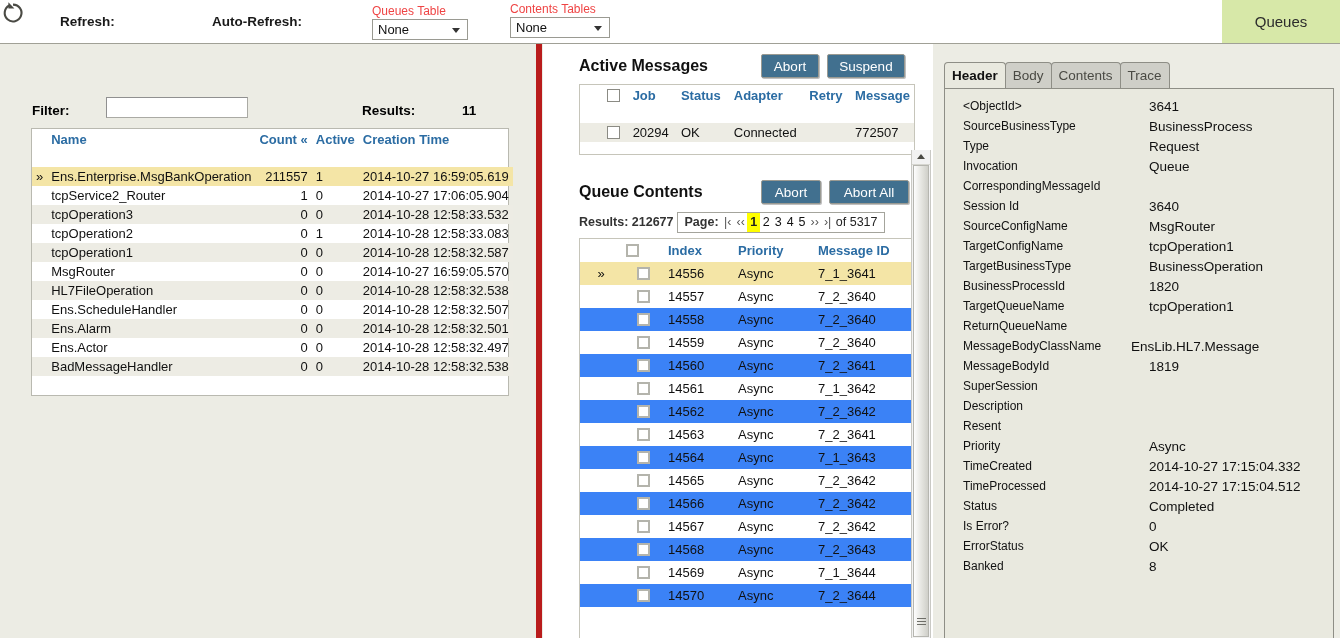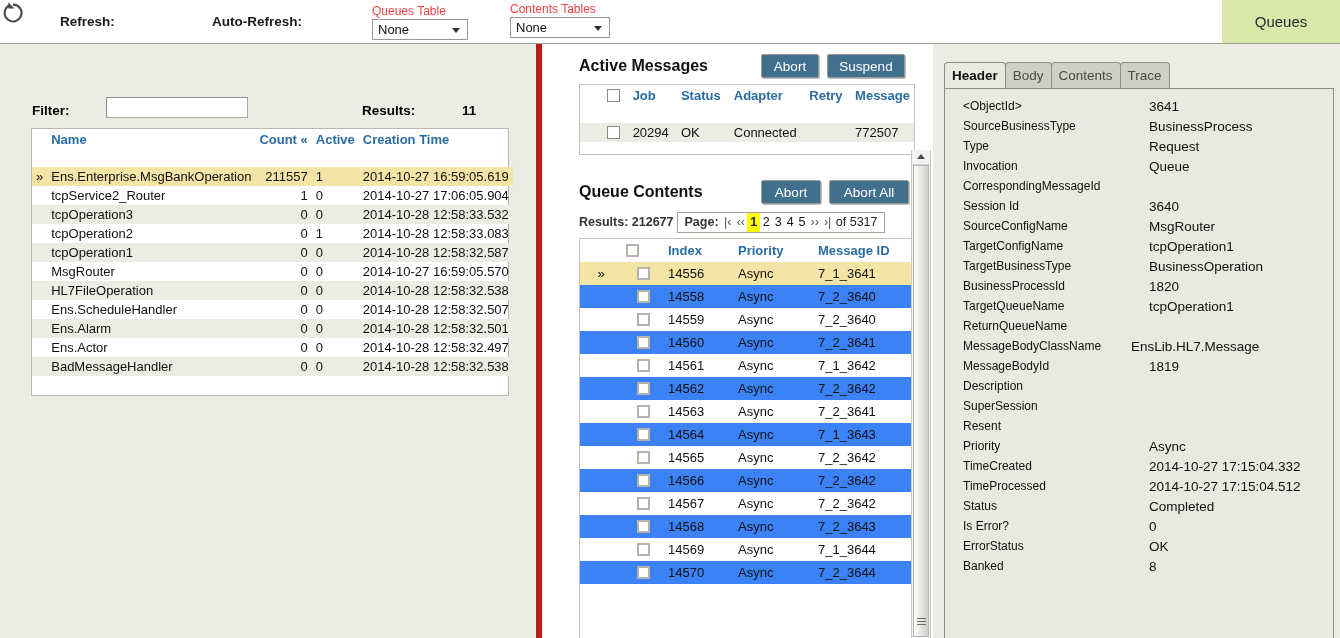--- a/index.html
+++ b/index.html
@@ -404,20 +404,27 @@
         </tr>
       </thead>
       <tbody id="qc-tbody">
           <tr class="qc-sel">
             <td class="qccol-caret">»</td>
             <td class="qccol-cb"><span class="cb grey"></span></td>
             <td class="qccol-idx">14556</td>
             <td class="qccol-pri">Async</td>
             <td>7_1_3641</td>
           </tr>
+          <tr class="">
+            <td class="qccol-caret"></td>
+            <td class="qccol-cb"><span class="cb grey"></span></td>
+            <td class="qccol-idx">14557</td>
+            <td class="qccol-pri">Async</td>
+            <td>7_2_3640</td>
+          </tr>
           <tr class="qc-alt">
             <td class="qccol-caret"></td>
             <td class="qccol-cb"><span class="cb grey"></span></td>
             <td class="qccol-idx">14558</td>
             <td class="qccol-pri">Async</td>
             <td>7_2_3640</td>
           </tr>
           <tr class="">
             <td class="qccol-caret"></td>
             <td class="qccol-cb"><span class="cb grey"></span></td>
@@ -572,28 +579,28 @@
         </div>
         <div class="drow">
           <span class="dkey">MessageBodyClassName</span>
           <span class="dval tight">EnsLib.HL7.Message</span>
         </div>
         <div class="drow">
           <span class="dkey">MessageBodyId</span>
           <span class="dval">1819</span>
         </div>
         <div class="drow">
+          <span class="dkey">SuperSession</span>
+          <span class="dval"></span>
+        </div>
+        <div class="drow">
           <span class="dkey">Description</span>
           <span class="dval"></span>
         </div>
         <div class="drow">
-          <span class="dkey">SuperSession</span>
-          <span class="dval"></span>
-        </div>
-        <div class="drow">
           <span class="dkey">Resent</span>
           <span class="dval"></span>
         </div>
         <div class="drow">
           <span class="dkey">Priority</span>
           <span class="dval">Async</span>
         </div>
         <div class="drow">
           <span class="dkey">TimeCreated</span>
           <span class="dval">2014-10-27 17:15:04.332</span>

